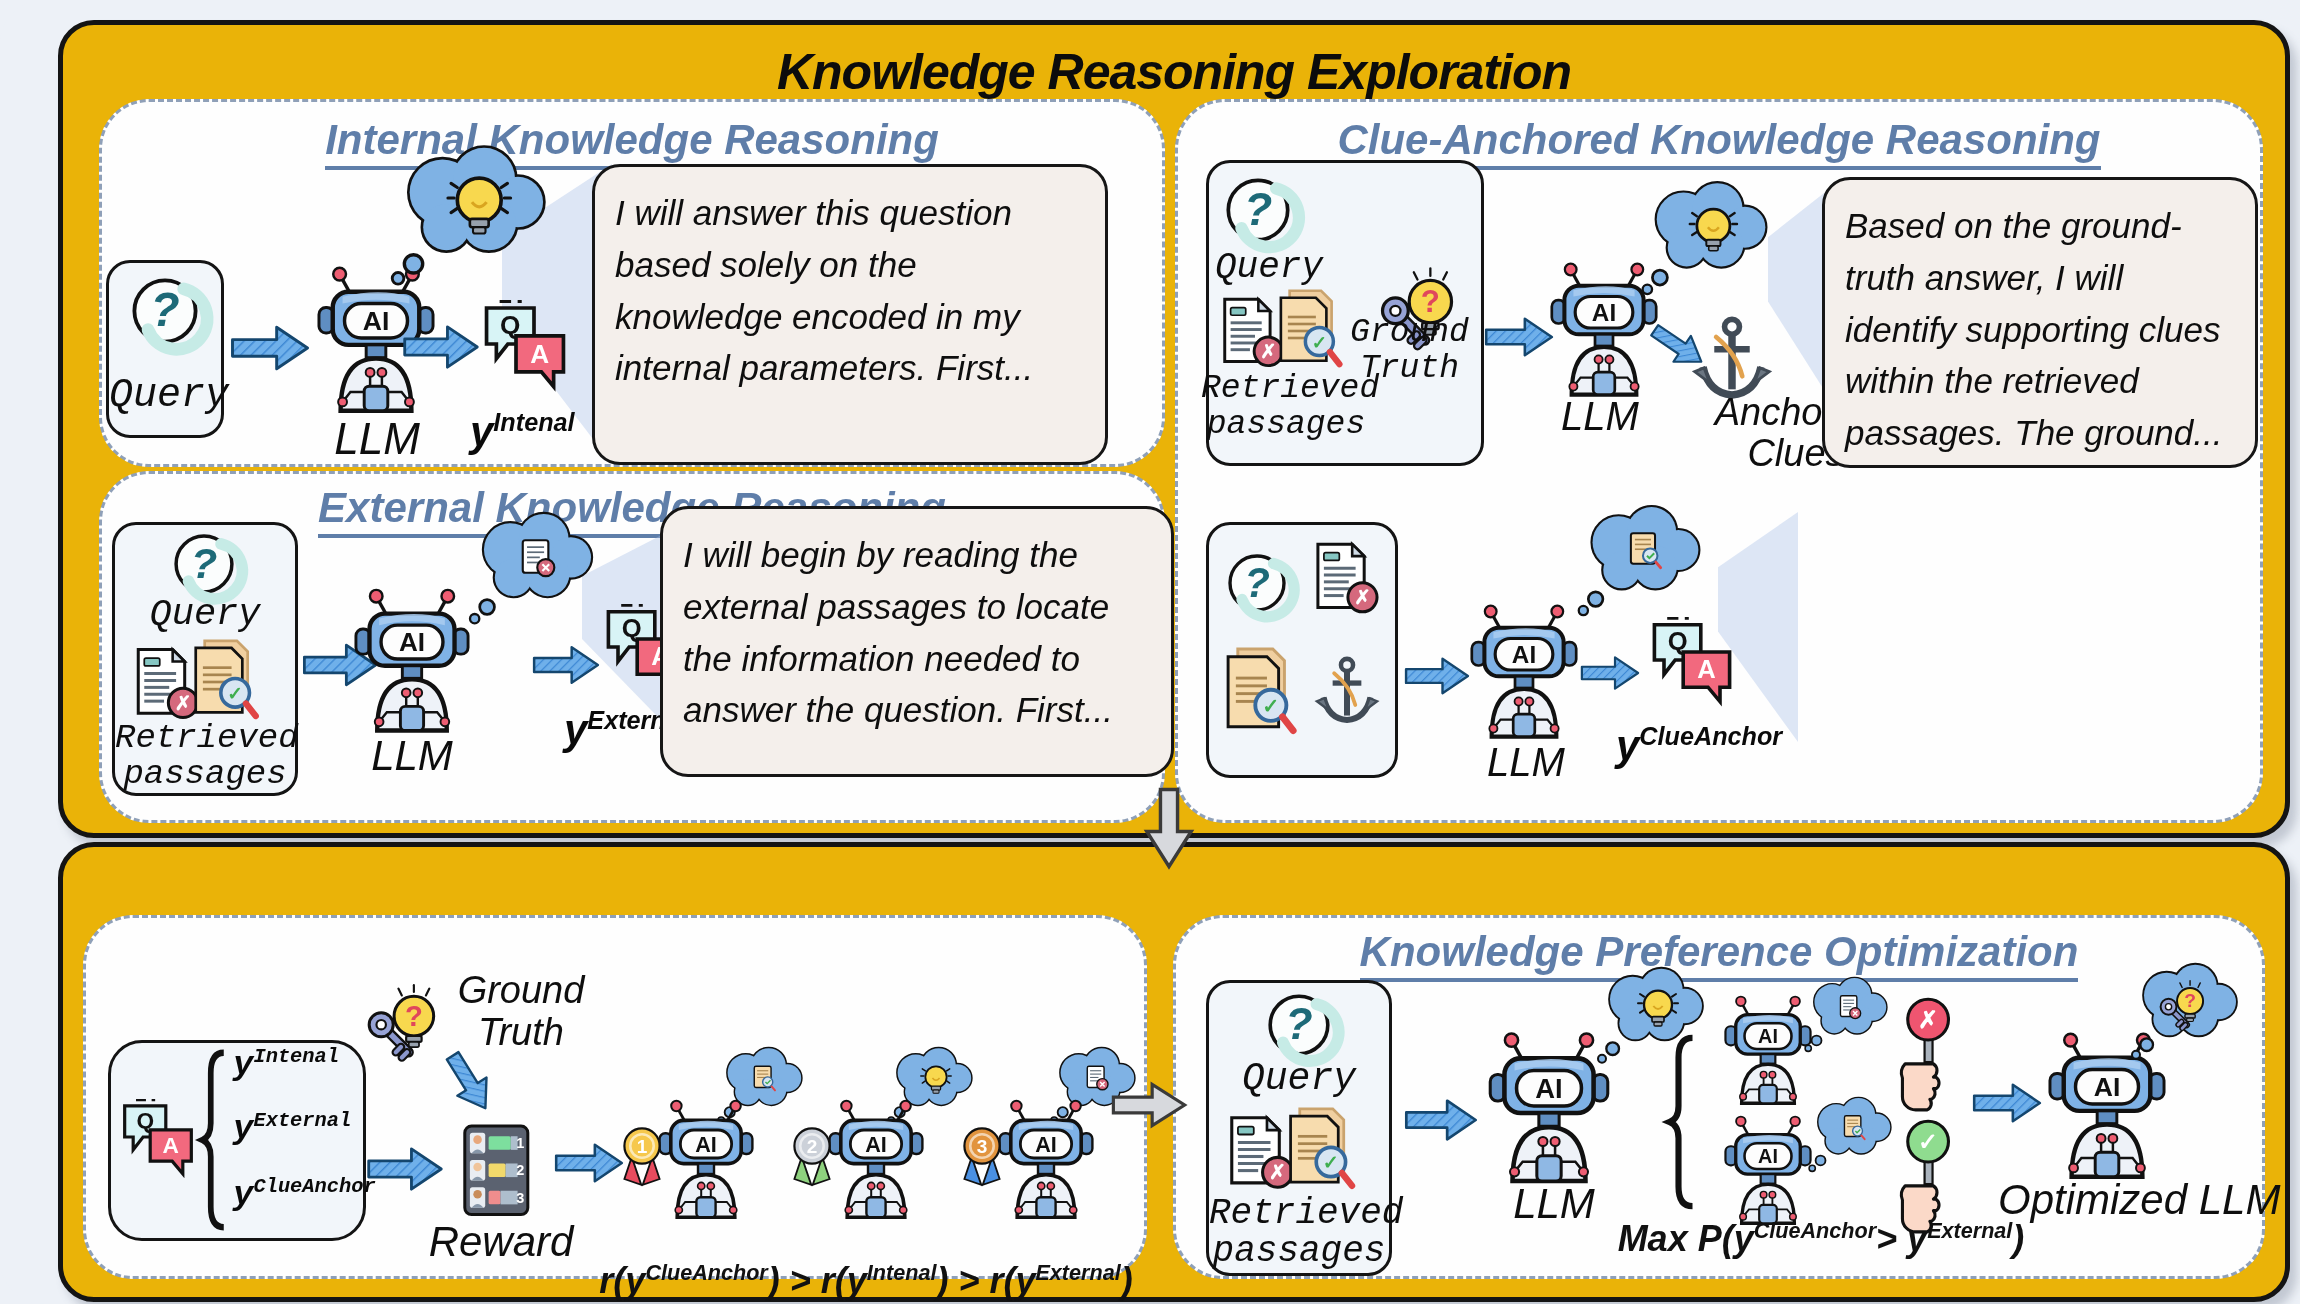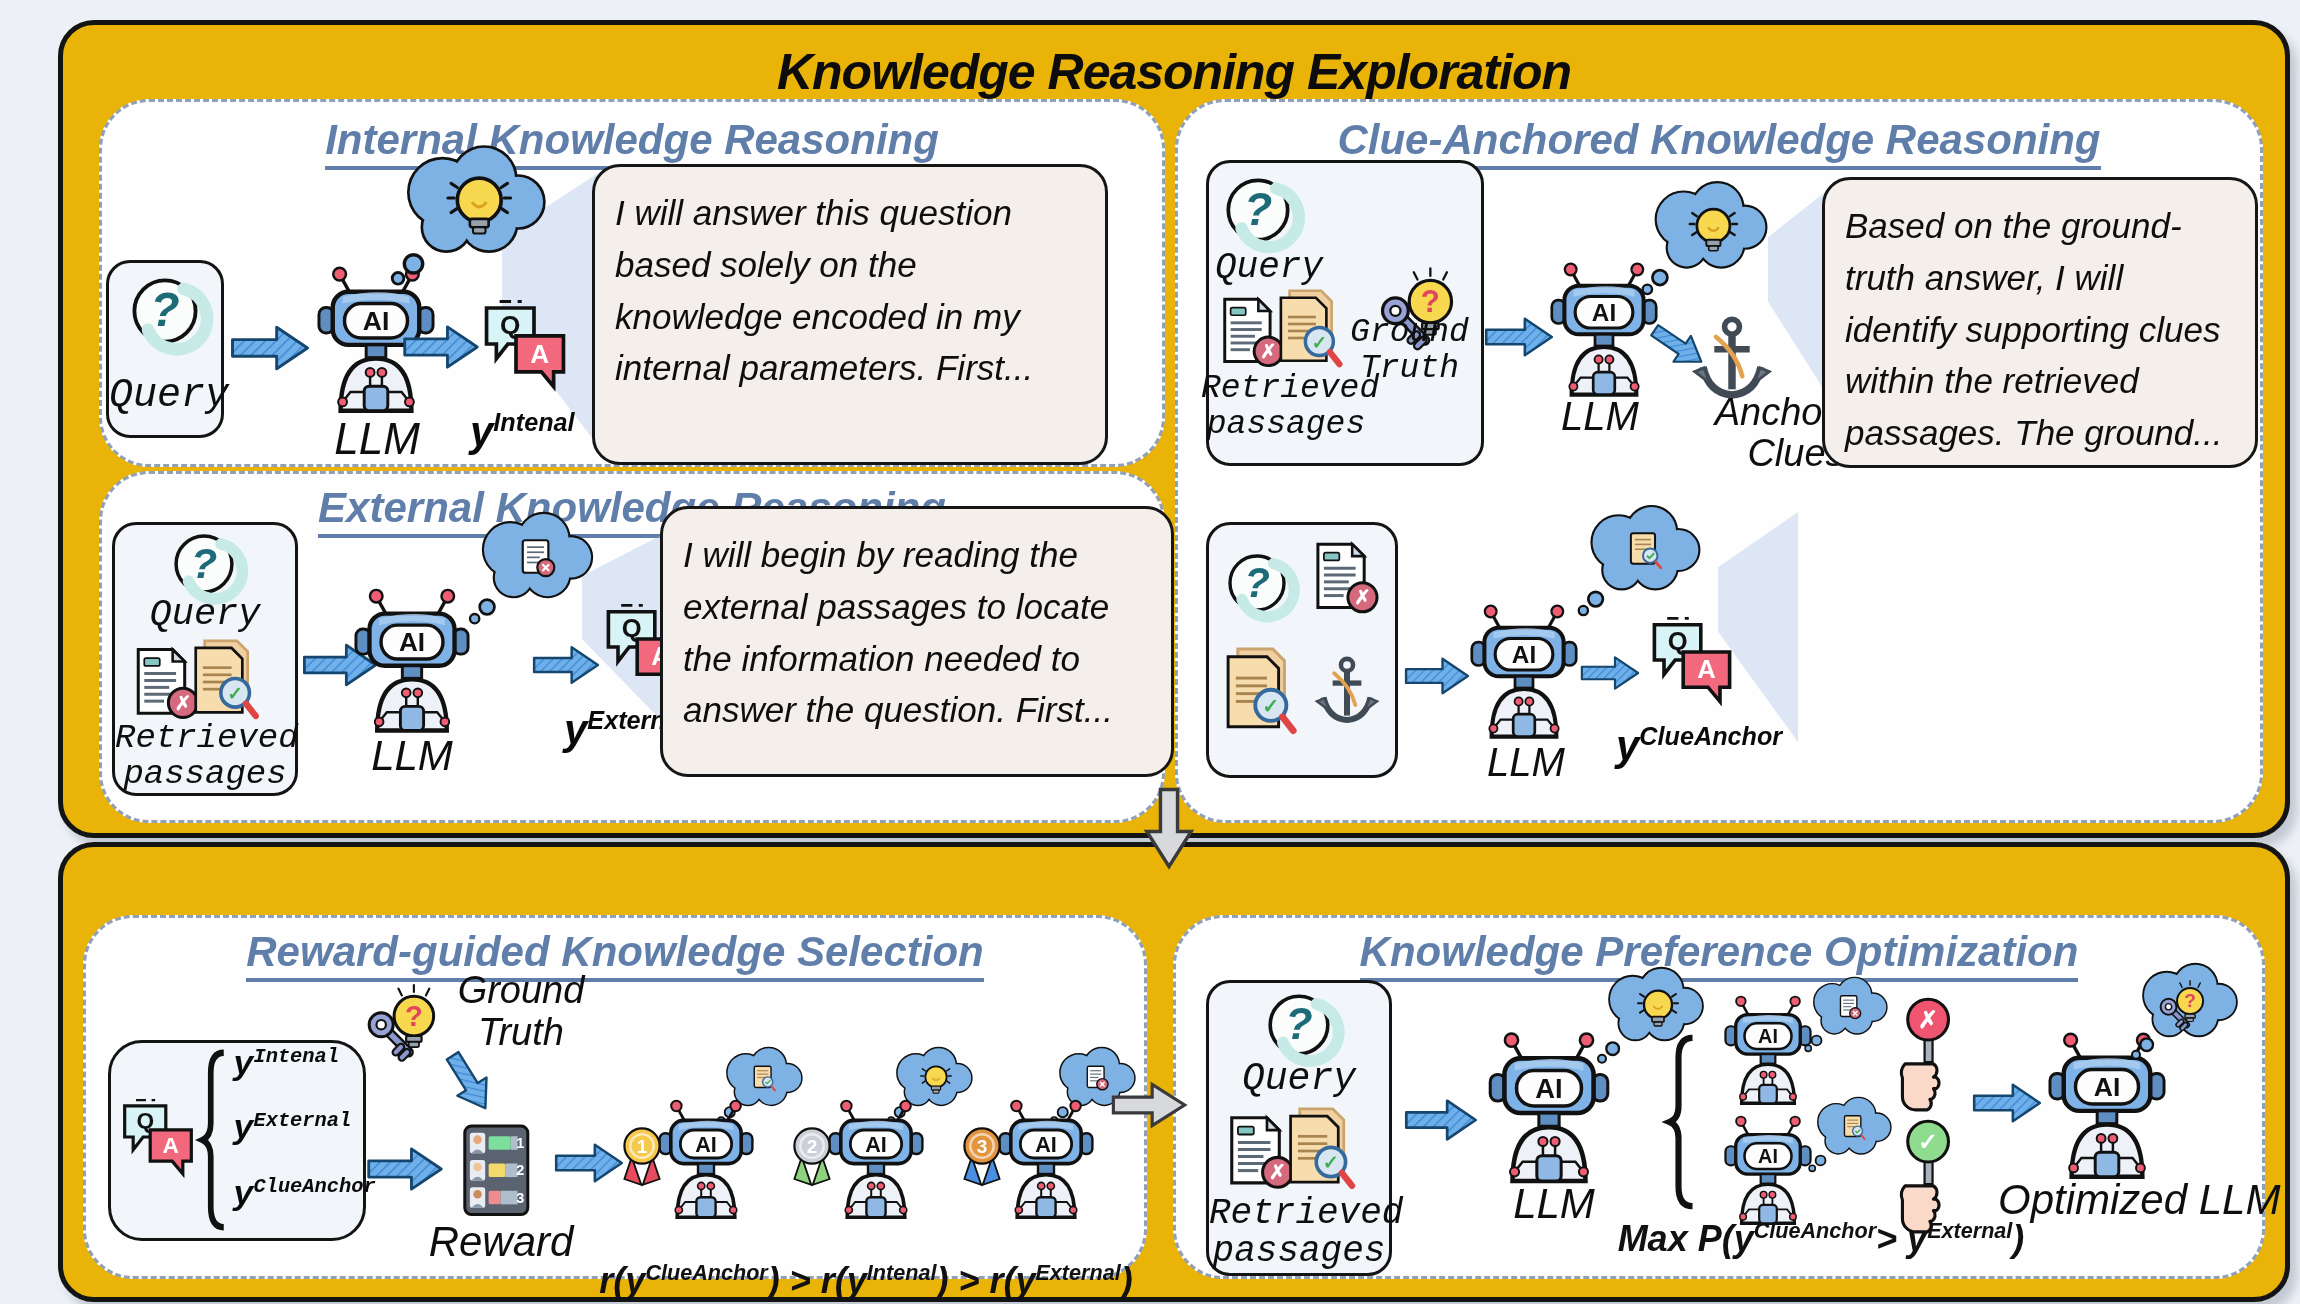--- a/index.html
+++ b/index.html
@@ -348,21 +348,20 @@
     </div>
   </div>
 
   <svg class="abs" style="left:1128px;top:800px;transform:rotate(90deg);z-index:6;" width="82" height="56" viewBox="0 0 96 62">
       <use href="#arrow-gray"></use>
     </svg>
 
   <div class="bigbox" style="left:58px;top:842px;width:2222px;height:450px;">
 
     <div class="panel" style="left:20px;top:68px;width:1058px;height:358px;">
-      <div class="ptitle" style="top:10px;"><span>Reward-guided Knowledge Selection</span></div>
       <div class="iconbox" style="left:22px;top:122px;width:252px;height:195px;border-radius:34px;">
         <svg class="abs" style="left:8px;top:54px;" width="78" height="80" viewBox="0 0 110 112">
             <use href="#qa"></use>
           </svg>
         <svg class="abs" style="left:90px;top:8px;" width="26" height="178" viewBox="0 0 32 192" preserveAspectRatio="none">
             <use href="#brace"></use>
           </svg>
         <div class="ylab" style="left:122px;top:2px;font-size:34px;"><span>y</span><sup>Intenal</sup></div>
         <div class="ylab" style="left:122px;top:66px;font-size:34px;"><span>y</span><sup>External</sup></div>
         <div class="ylab" style="left:122px;top:132px;font-size:34px;"><span>y</span><sup>ClueAnchor</sup></div>

